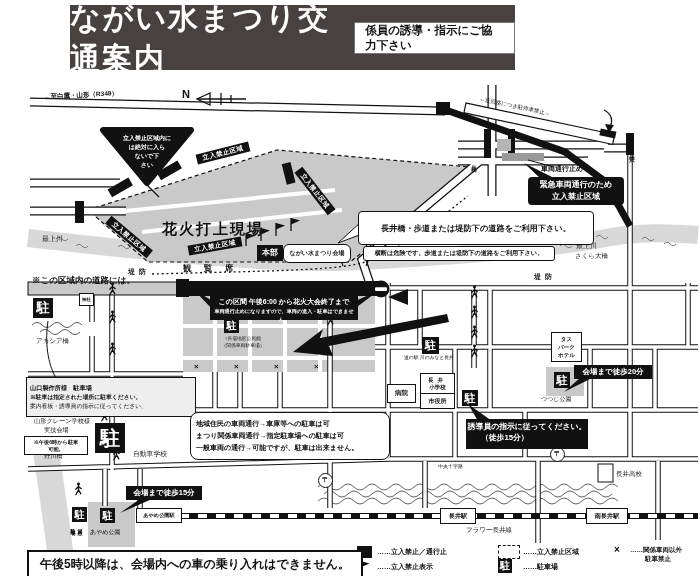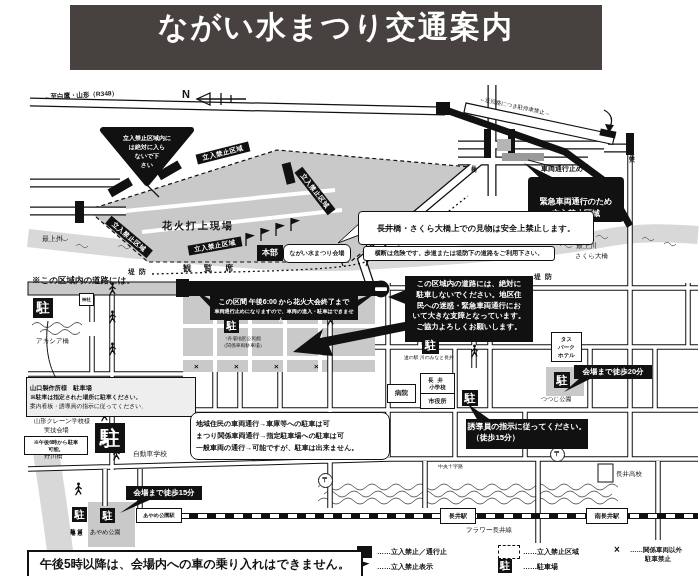--- a/index.html
+++ b/index.html
@@ -8,22 +8,22 @@
   .lb{position:absolute;white-space:nowrap;color:#111;font-weight:bold;line-height:1.15;z-index:4;}
   .vt{writing-mode:vertical-rl;text-orientation:upright;letter-spacing:1px;}
   .bx{position:absolute;background:#fff;border:1px solid #111;color:#111;font-weight:bold;
       display:flex;flex-direction:column;align-items:center;justify-content:center;text-align:center;z-index:5;}
   .blk{position:absolute;background:#111;color:#fff;font-weight:bold;text-align:center;z-index:5;}
   .pk{position:absolute;background:#111;color:#fff;font-weight:bold;display:flex;align-items:center;
       justify-content:center;z-index:6;}
   .bn{position:absolute;background:#111;color:#fff;font-weight:bold;text-align:center;z-index:5;
       font-size:6.5px;line-height:10px;width:54px;height:10px;letter-spacing:.5px;}
   svg{position:absolute;left:0;top:0;z-index:1;}
-  #hdr{position:absolute;left:70px;top:5px;width:532px;height:65px;background:#47423f;z-index:8;
-       display:flex;flex-direction:column;align-items:center;}
+  #hdr{position:absolute;left:70px;top:5px;width:445px;height:65px;background:#47423f;z-index:8;
+       display:flex;flex-direction:row;align-items:center;justify-content:flex-end;}
   #hdr .t{color:#fff;font-weight:bold;font-size:30px;letter-spacing:2px;margin-top:2px;}
   #hdr .s{background:#fff;color:#111;font-weight:bold;font-size:11.5px;padding:0 10px;margin-top:1px;
           border:1px solid #777;line-height:15px;}
   .ftr{position:absolute;left:27px;top:550px;width:332px;height:24px;border:2px solid #111;background:#fff;
        display:flex;align-items:center;justify-content:center;font-weight:bold;font-size:12px;z-index:8;}
   .lgt{position:absolute;font-size:7px;font-weight:bold;z-index:8;white-space:nowrap;}
 </style>
 </head>
 <body>
 
@@ -182,50 +182,51 @@
  </g>
 
  <g>
   <rect x="357" y="546" width="15" height="12" fill="#111"></rect>
   <use href="#fl" x="359" y="560" width="12" height="15"></use>
  </g>
 </svg>
 
 <div id="hdr">
   <div class="t">ながい水まつり交通案内</div>
+  <div class="s">係員の誘導・指示にご協力下さい</div>
 </div>
 
 <div class="lb" style="left:44px;top:91px;font-size:6.5px;transform:rotate(-3deg);">←至白鷹・山形（R348）</div>
 <div class="lb" style="left:182px;top:88px;font-size:11px;">N</div>
 <div class="lb" style="left:100px;top:134px;width:94px;text-align:center;font-size:6px;line-height:9px;color:#fff;z-index:5;">
   <div>立入禁止区域内に</div>
   <div>は絶対に入ら</div>
   <div>ないで下</div>
   <div>さい</div>
 </div>
 <div class="bn" style="left:196px;top:148px;transform:rotate(-14deg);">立入禁止区域</div>
 <div class="bn" style="left:288px;top:186px;transform:rotate(52deg);">立入禁止区域</div>
 <div class="bn" style="left:102px;top:232px;transform:rotate(40deg);">立入禁止区域</div>
 <div class="bn" style="left:188px;top:241px;transform:rotate(-10deg);">立入禁止区域</div>
-<div class="lb" style="left:162px;top:220px;font-size:10px;letter-spacing:2px;">花火打上現場</div>
+<div class="lb" style="left:162px;top:220px;font-size:15px;letter-spacing:2px;">花火打上現場</div>
 <div class="lb" style="left:42px;top:235px;font-size:7px;font-weight:normal;">最上川</div>
 <div class="blk" style="left:257px;top:245px;width:26px;height:16px;font-size:8px;line-height:16px;">本部</div>
 <div class="bx" style="left:283px;top:244px;width:66px;height:17px;font-size:6px;border-radius:6px;">ながい水まつり会場</div>
 
 <div class="lb" style="left:479px;top:103px;font-size:5.5px;transform:rotate(12deg);font-weight:normal;">←迂回路につき駐停車禁止→</div>
 <div class="lb vt" style="left:470px;top:160px;font-size:6px;font-weight:normal;">長井橋</div>
 <div class="lb vt" style="left:333px;top:239px;font-size:6px;font-weight:normal;">長井橋</div>
 <div class="lb vt" style="left:628px;top:142px;font-size:6px;font-weight:normal;">↑至伊佐沢</div>
 <div class="lb" style="left:541px;top:165px;font-size:7px;">車両通行止め</div>
-<div class="blk" style="left:528px;top:177px;width:96px;height:26px;font-size:8px;line-height:12px;border-radius:4px;padding-top:19px;">
+<div class="blk" style="left:528px;top:177px;width:96px;height:26px;font-size:8px;line-height:12px;border-radius:4px;padding-top:2px;">
   <div>緊急車両通行のため</div>
   <div>立入禁止区域</div>
 </div>
 <div class="bx" style="left:358px;top:211px;width:234px;height:32px;font-size:8.2px;line-height:13px;border-width:1.5px;border-radius:4px;">
-  <div>長井橋・さくら大橋上での見物は安全上禁止します。</div>
+  <div>長井橋・歩道または堤防下の道路をご利用下さい。</div>
 </div>
 <div class="bx" style="left:363px;top:246px;width:190px;height:13px;font-size:6.2px;border-radius:3px;">横断は危険です。歩道または堤防下の道路をご利用下さい。</div>
 <div class="lb" style="left:576px;top:242px;font-size:7px;font-weight:normal;">最上川</div>
 <div class="lb" style="left:575px;top:252px;font-size:6.5px;font-weight:normal;">さくら大橋</div>
 
 <div class="lb" style="left:128px;top:268px;font-size:7px;letter-spacing:4px;">堤防</div>
 <div class="lb" style="left:534px;top:273px;font-size:7px;letter-spacing:4px;">堤防</div>
 <div class="lb" style="left:183px;top:264px;font-size:8.5px;letter-spacing:5px;">観 覧 席</div>
 <div class="lb" style="left:32px;top:276px;font-size:8.5px;z-index:5;">※この区域内の道路には。</div>
 <div class="bx" style="left:79px;top:293px;width:13px;height:11px;font-size:4.5px;">神社</div>
@@ -246,47 +247,40 @@
 <div class="lb" style="left:234px;top:362px;font-size:8px;">×</div>
 <div class="lb" style="left:274px;top:362px;font-size:8px;">×</div>
 <div class="lb" style="left:314px;top:362px;font-size:8px;">×</div>
 
 <div class="bx" style="left:26px;top:377px;width:162px;height:34px;background:#eee;align-items:flex-start;padding:2px 3px;border-width:1.2px;">
   <div style="font-size:6.2px;">山口製作所様　駐車場</div>
   <div style="font-size:5.8px;">※駐車は指定された場所に駐車ください。</div>
   <div style="font-size:5.8px;font-weight:normal;">案内看板・誘導員の指示に従ってください。</div>
 </div>
 
-<div class="blk" style="left:405px;top:276px;width:128px;height:60px;padding:3px 0;font-size:7.4px;line-height:10.8px;">
-  <div>この区域内の道路には、絶対に</div>
-  <div>駐車しないでください。地区住</div>
-  <div>民への迷惑・緊急車両通行にお</div>
-  <div>いて大きな支障となっています。</div>
-  <div>ご協力よろしくお願いします。</div>
-</div>
 <div class="pk" style="left:422px;top:337px;width:17px;height:17px;font-size:11px;">駐</div>
 <div class="lb" style="left:404px;top:355px;font-size:4.8px;font-weight:normal;">道の駅 川のみなと長井</div>
 <div class="bx" style="left:551px;top:332px;width:29px;height:28px;font-size:5.5px;line-height:8px;">
   <div>タス</div>
   <div>パーク</div>
   <div>ホテル</div>
 </div>
 <div class="blk" style="left:574px;top:365px;width:78px;height:14px;font-size:7.5px;line-height:14px;">会場まで徒歩20分</div>
 <div class="pk" style="left:554px;top:372px;width:16px;height:16px;font-size:11px;">駐</div>
 <div class="lb" style="left:541px;top:396px;font-size:6px;font-weight:normal;">つつじ公園</div>
 <div class="bx" style="left:387px;top:384px;width:27px;height:17px;font-size:6.5px;">病院</div>
 <div class="bx" style="left:420px;top:373px;width:33px;height:20px;font-size:5.5px;line-height:7.5px;">
   <div style="letter-spacing:4px;">長井</div>
   <div>小学校</div>
 </div>
 <div class="bx" style="left:420px;top:393px;width:33px;height:14px;font-size:6px;">市役所</div>
 <div class="pk" style="left:462px;top:390px;width:16px;height:16px;font-size:11px;">駐</div>
 <div class="blk" style="left:466px;top:419px;width:122px;height:26px;padding:2px 0;font-size:7.8px;line-height:11px;">
   <div>誘導員の指示に従ってください。</div>
-  <div style="text-align:left;padding-left:6px;">（徒歩15分）</div>
+  <div style="text-align:left;padding-left:15px;">（徒歩15分）</div>
 </div>
 <div class="lb" style="left:438px;top:464px;font-size:5px;font-weight:normal;background:#fff;z-index:4;">中央十字路</div>
 <div class="lb" style="left:616px;top:470px;font-size:6.5px;font-weight:normal;">長井高校</div>
 
 <div class="lb" style="left:550px;top:447px;width:13px;height:13px;border:1.2px solid #111;border-radius:50%;background:#fff;font-size:7px;line-height:12px;text-align:center;">〒</div>
 <div class="lb" style="left:318px;top:473px;width:13px;height:13px;border:1.2px solid #111;border-radius:50%;background:#fff;font-size:7px;line-height:12px;text-align:center;">〒</div>
 
 <div class="bx" style="left:190px;top:412px;width:188px;height:42px;border-width:1.5px;border-radius:8px;align-items:flex-start;padding:2px 5px;font-size:7px;line-height:12px;">
   <div>地域住民の車両通行→車庫等への駐車は可</div>
   <div>まつり関係車両通行→指定駐車場への駐車は可</div>

